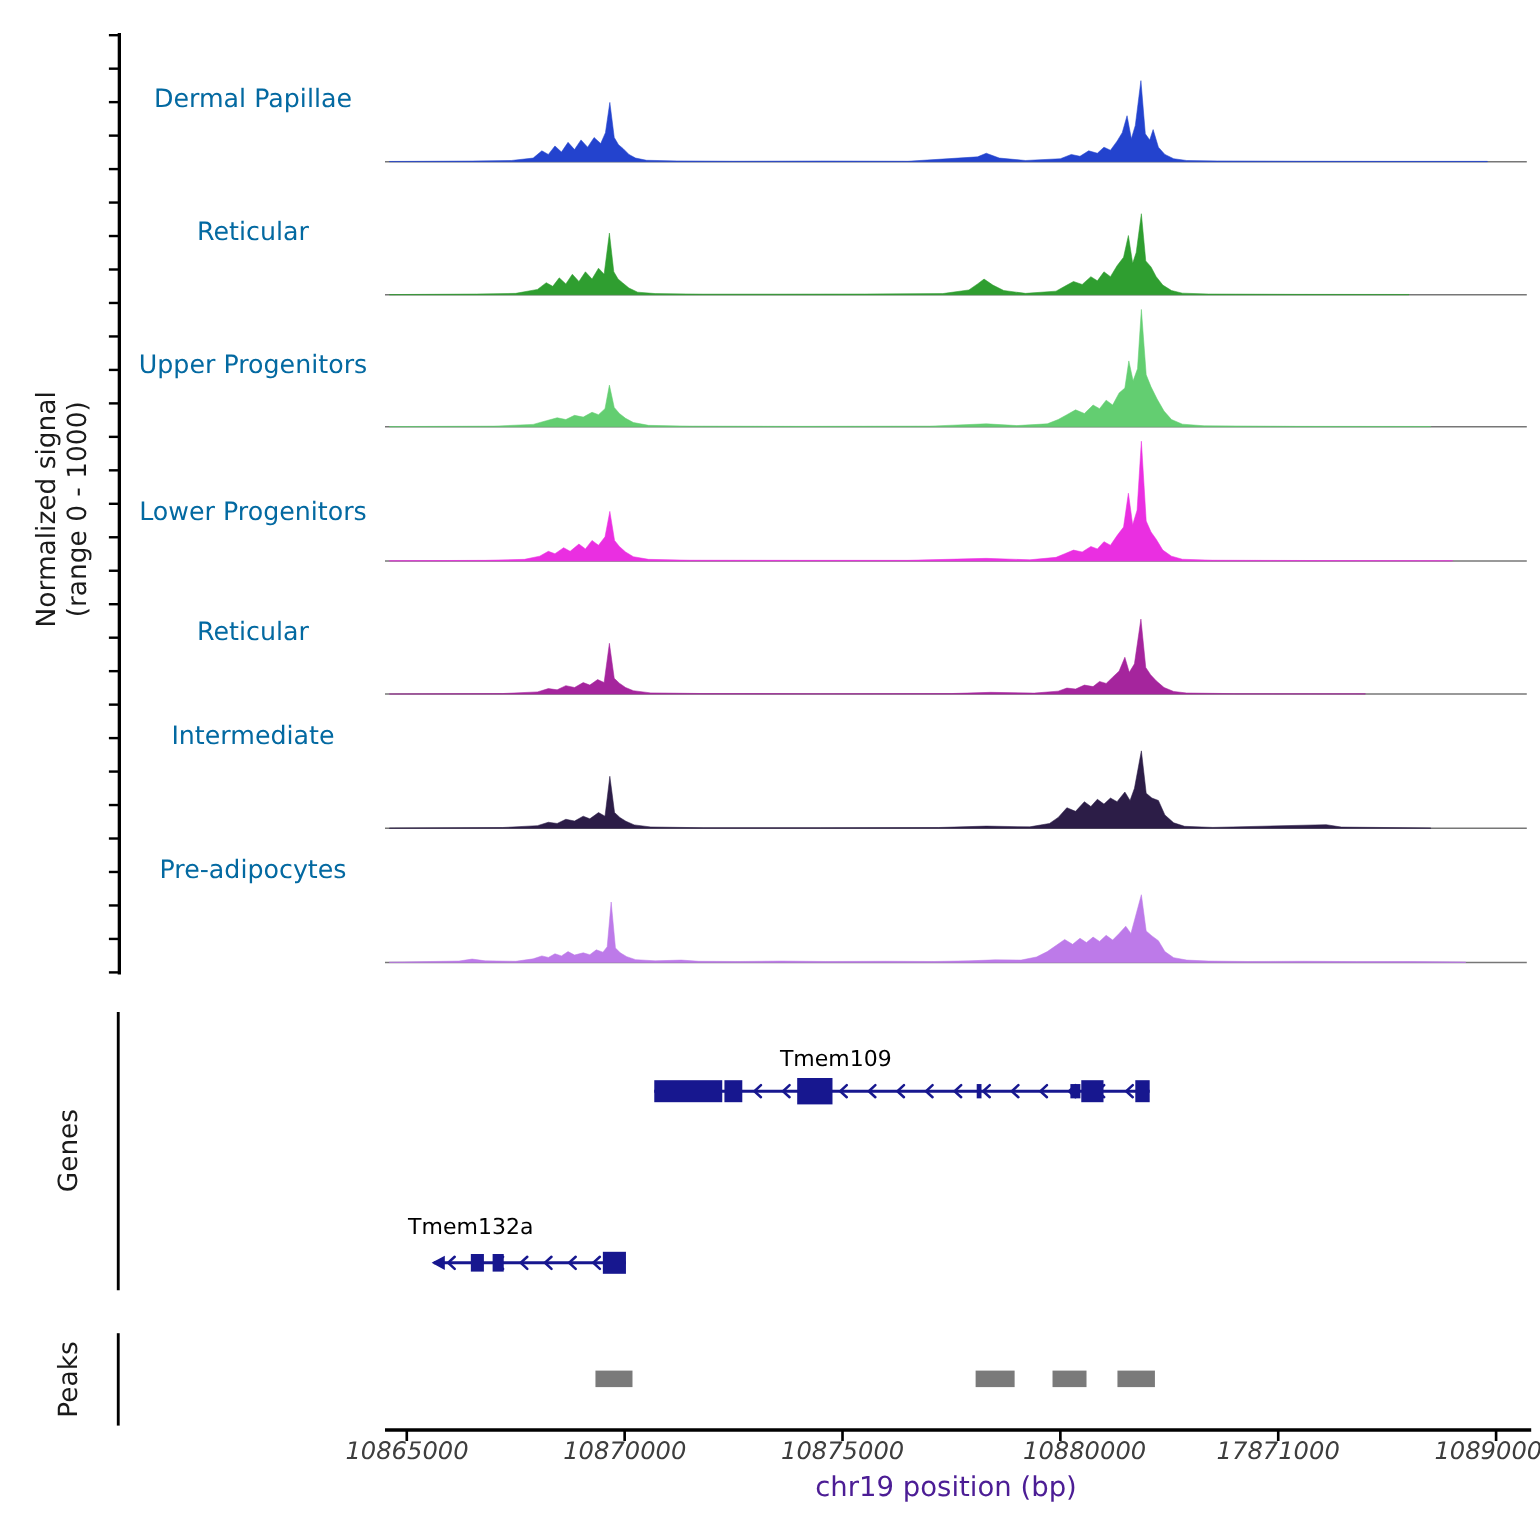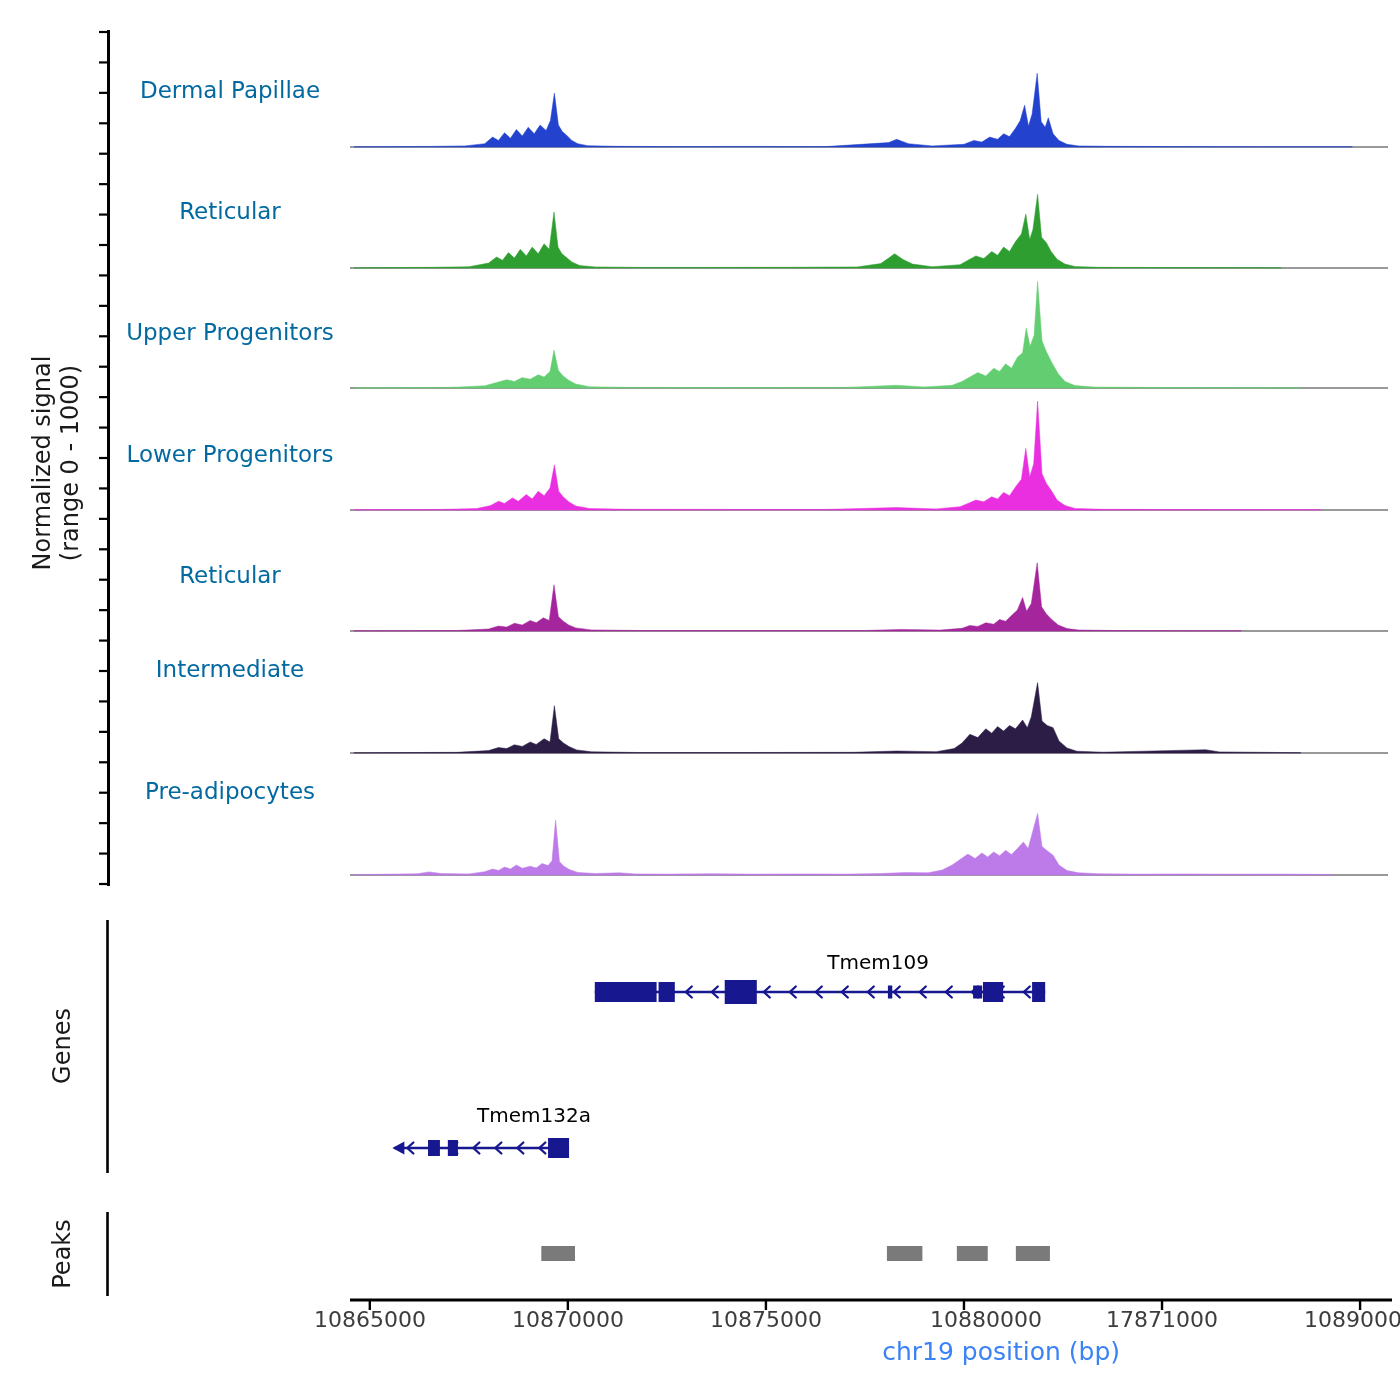--- a/index.html
+++ b/index.html
@@ -16,28 +16,28 @@
     transform:rotate(-90deg);transform-origin:center center;
     text-align:center;color:#1a1a1a;white-space:nowrap;
   }
   .ylabel-block{
     left:-155px;top:434px;width:424px;height:58px;
     font-size:24px;line-height:28px;
   }
   .side-label{font-size:24px;width:120px;height:28px;}
   .xtick{
     width:170px;text-align:center;top:1307px;
-    font-size:22px;color:#3d3d3d;white-space:nowrap;
+    font-size:22px;color:#3d3d3d;white-space:nowrap;font-style:italic;
   }
   .xlabel{
-    left:600px;top:1337px;width:520px;text-align:right;
-    font-size:25px;color:#3b82f6;
+    left:600px;top:1337px;width:520px;text-align:center;
+    font-size:25px;color:#4c1d95;
   }
   .gene-label{
-    font-size:20px;color:#000000;text-align:right;width:220px;white-space:nowrap;
+    font-size:20px;color:#000000;text-align:left;width:220px;white-space:nowrap;
   }
   svg{position:absolute;left:0;top:0;}
 </style>
 </head>
 <body>
 
 <svg id="plot" width="1400" height="1400">
     <line x1="108.5" y1="30" x2="108.5" y2="886" stroke="#000" stroke-width="3"></line>
     <line x1="99" y1="32" x2="108" y2="32" stroke="#000" stroke-width="2.2"></line>
     <line x1="99" y1="62.42857142857143" x2="108" y2="62.42857142857143" stroke="#000" stroke-width="2.2"></line>
@@ -135,21 +135,21 @@
   </svg>
 
 <div class="abs rot ylabel-block">
   <div>Normalized signal</div>
   <div>(range 0 - 1000)</div>
 </div>
 
 <div class="abs track-label" style="top:77px">Dermal Papillae</div>
 <div class="abs track-label" style="top:198px">Reticular</div>
 <div class="abs track-label" style="top:319px">Upper Progenitors</div>
-<div class="abs track-label" style="top:441px">Lower Progenitors</div>
+<div class="abs track-label" style="top:453px">Lower Progenitors</div>
 <div class="abs track-label" style="top:562px">Reticular</div>
 <div class="abs track-label" style="top:656px">Intermediate</div>
 <div class="abs track-label" style="top:778px">Pre-adipocytes</div>
 
 <div class="abs rot side-label" style="left:2px;top:1032px">Genes</div>
 <div class="abs rot side-label" style="left:2px;top:1240px">Peaks</div>
 
 <div class="abs gene-label" style="left:709px;top:950px">Tmem109</div>
 <div class="abs gene-label" style="left:371px;top:1103px">Tmem132a</div>
 

